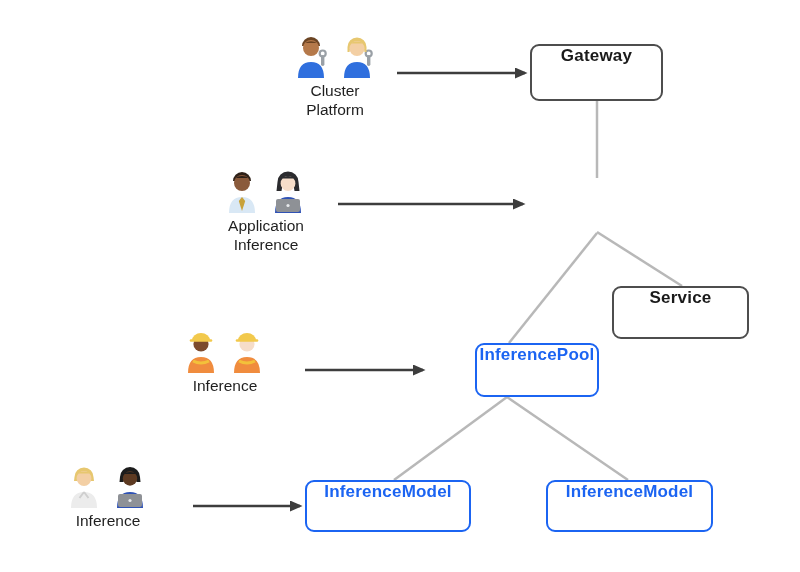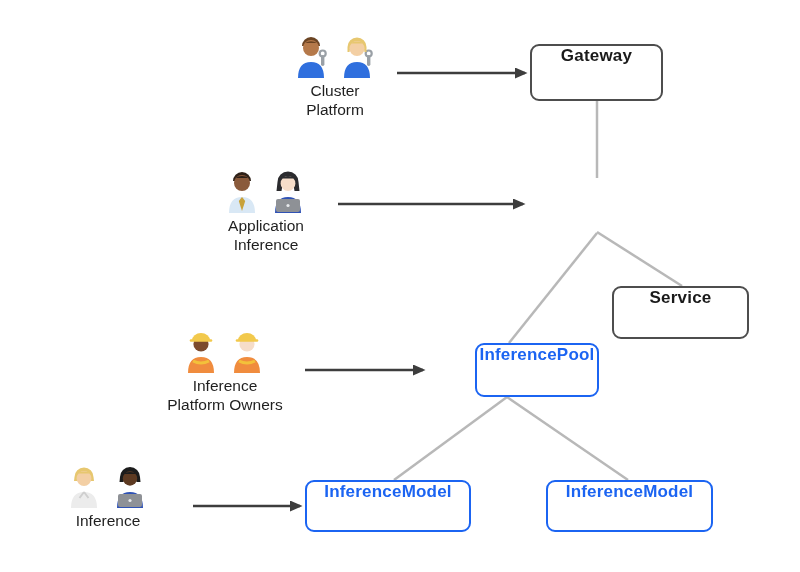--- a/index.html
+++ b/index.html
@@ -140,21 +140,20 @@
           <path d="M7 46 Q7 30 20 30 Q33 30 33 46 Z" fill="#f08c3e"></path>
           <path d="M12 34 q8 4 16 0" stroke="#f3c13a" stroke-width="3" fill="none"></path>
           <circle cx="20" cy="17" r="7.6" fill="#f6ddc9"></circle>
           <path d="M11 13.5 a9 7.5 0 0 1 18 0 z" fill="#f2c94c"></path>
           <rect x="8.7" y="12.2" width="22.6" height="2.6" rx="1.3" fill="#f2c94c"></rect>
         </g>
       </svg>
     </div>
     <div class="label">
       <div>Inference</div>
-      <div>Platform Owners</div>
     </div>
   </div>
 
   <div class="actor" style="left:18px;top:462px;">
     <div class="icons">
       <svg width="92" height="46" viewBox="0 0 92 46">
         <g transform="translate(2,0)">
           <path d="M7 46 Q7 30 20 30 Q33 30 33 46 Z" fill="#ececec"></path>
           <path d="M20 30 l-4.5 6 M20 30 l4.5 6" stroke="#cfcfcf" stroke-width="2" fill="none"></path>
           <path d="M10.5 15 a9.5 9.5 0 0 1 19 0 l0.5 4 h-3 l-1 -4 h-12 l-1 4 h-3 z" fill="#e7c76f"></path>

